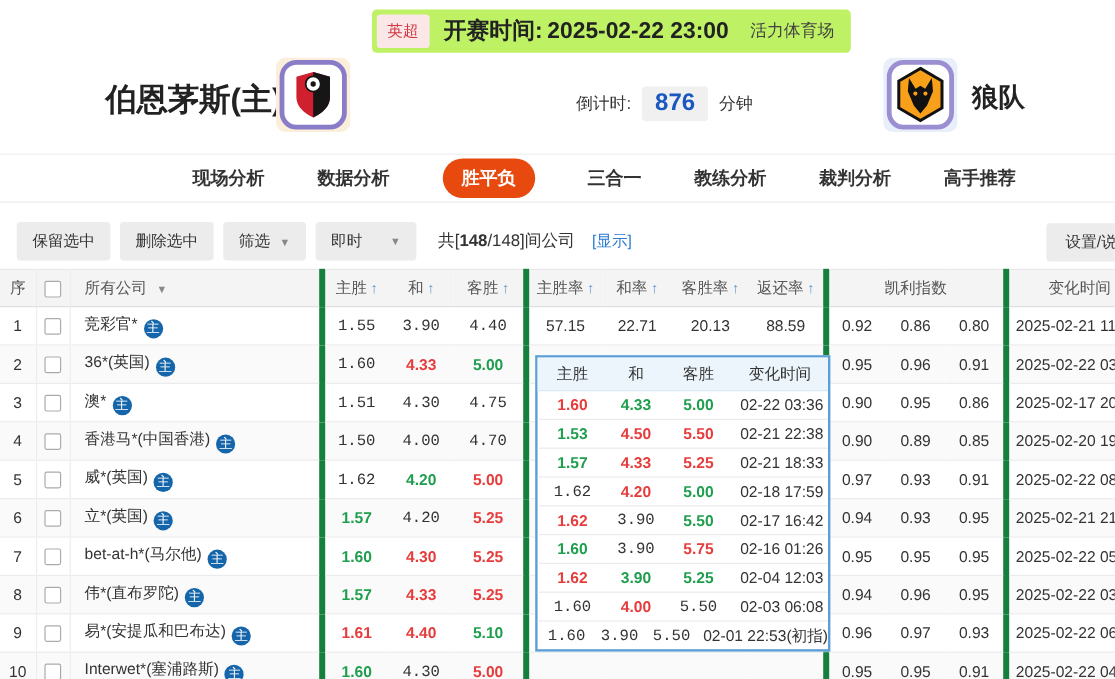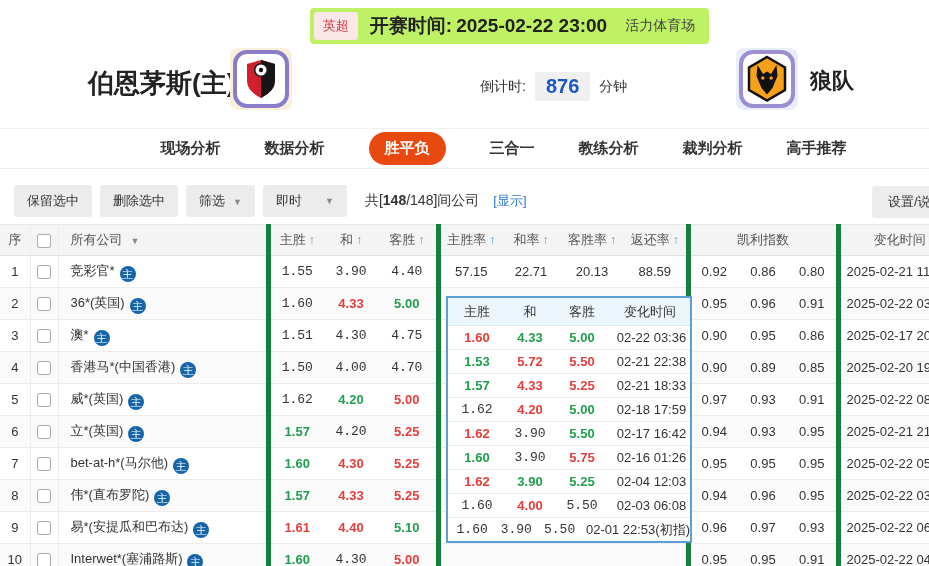--- a/index.html
+++ b/index.html
@@ -346,21 +346,21 @@
       </div>
     <div id="popup-rows">
         <div class="popup-row">
           <span class="pc1 cr">1.60</span>
           <span class="pc2 cg">4.33</span>
           <span class="pc3 cg">5.00</span>
           <span class="pc4">02-22 03:36</span>
         </div>
         <div class="popup-row">
           <span class="pc1 cg">1.53</span>
-          <span class="pc2 cr">5.72</span>
+          <span class="pc2 cr">4.50</span>
           <span class="pc3 cr">5.50</span>
           <span class="pc4">02-21 22:38</span>
         </div>
         <div class="popup-row">
           <span class="pc1 cg">1.57</span>
           <span class="pc2 cr">4.33</span>
           <span class="pc3 cr">5.25</span>
           <span class="pc4">02-21 18:33</span>
         </div>
         <div class="popup-row">

